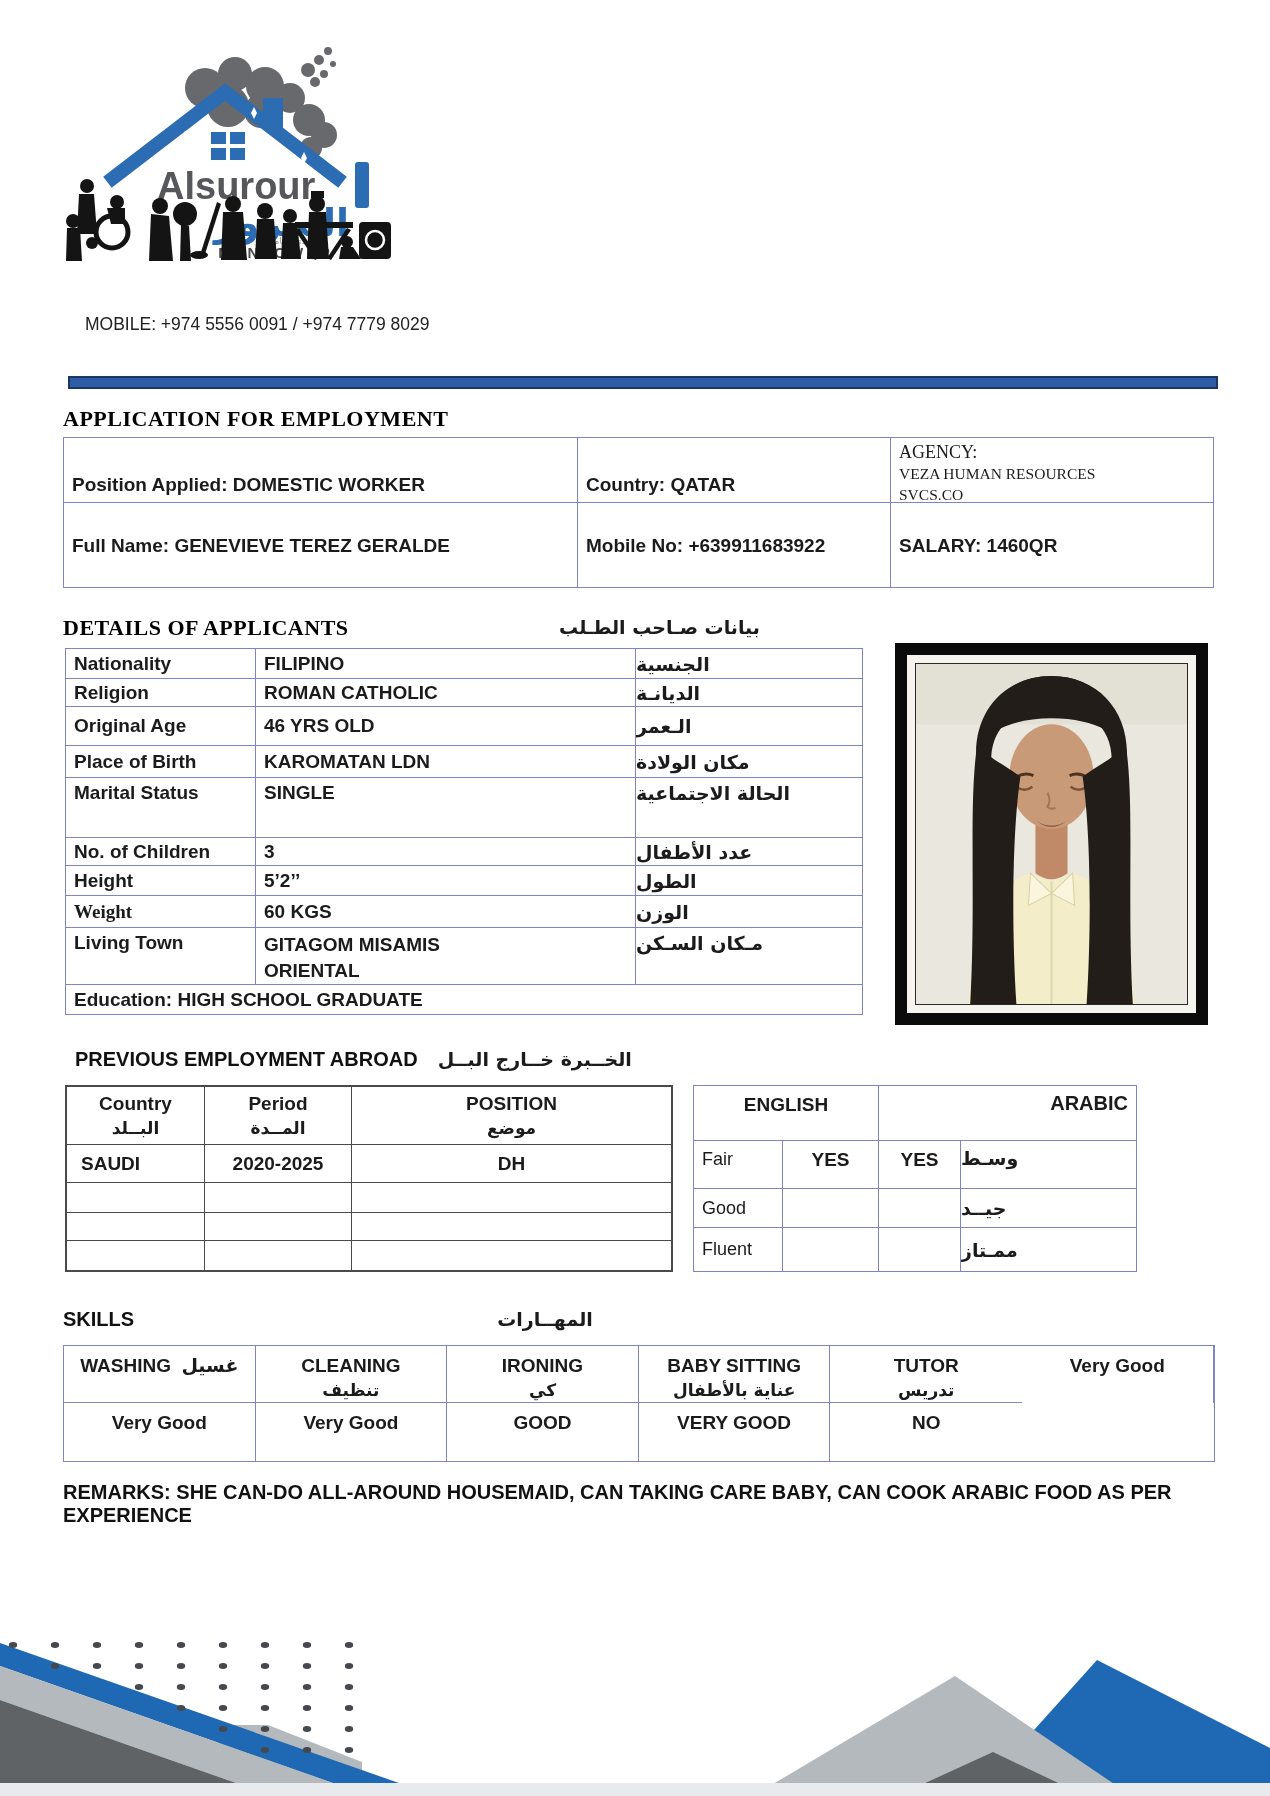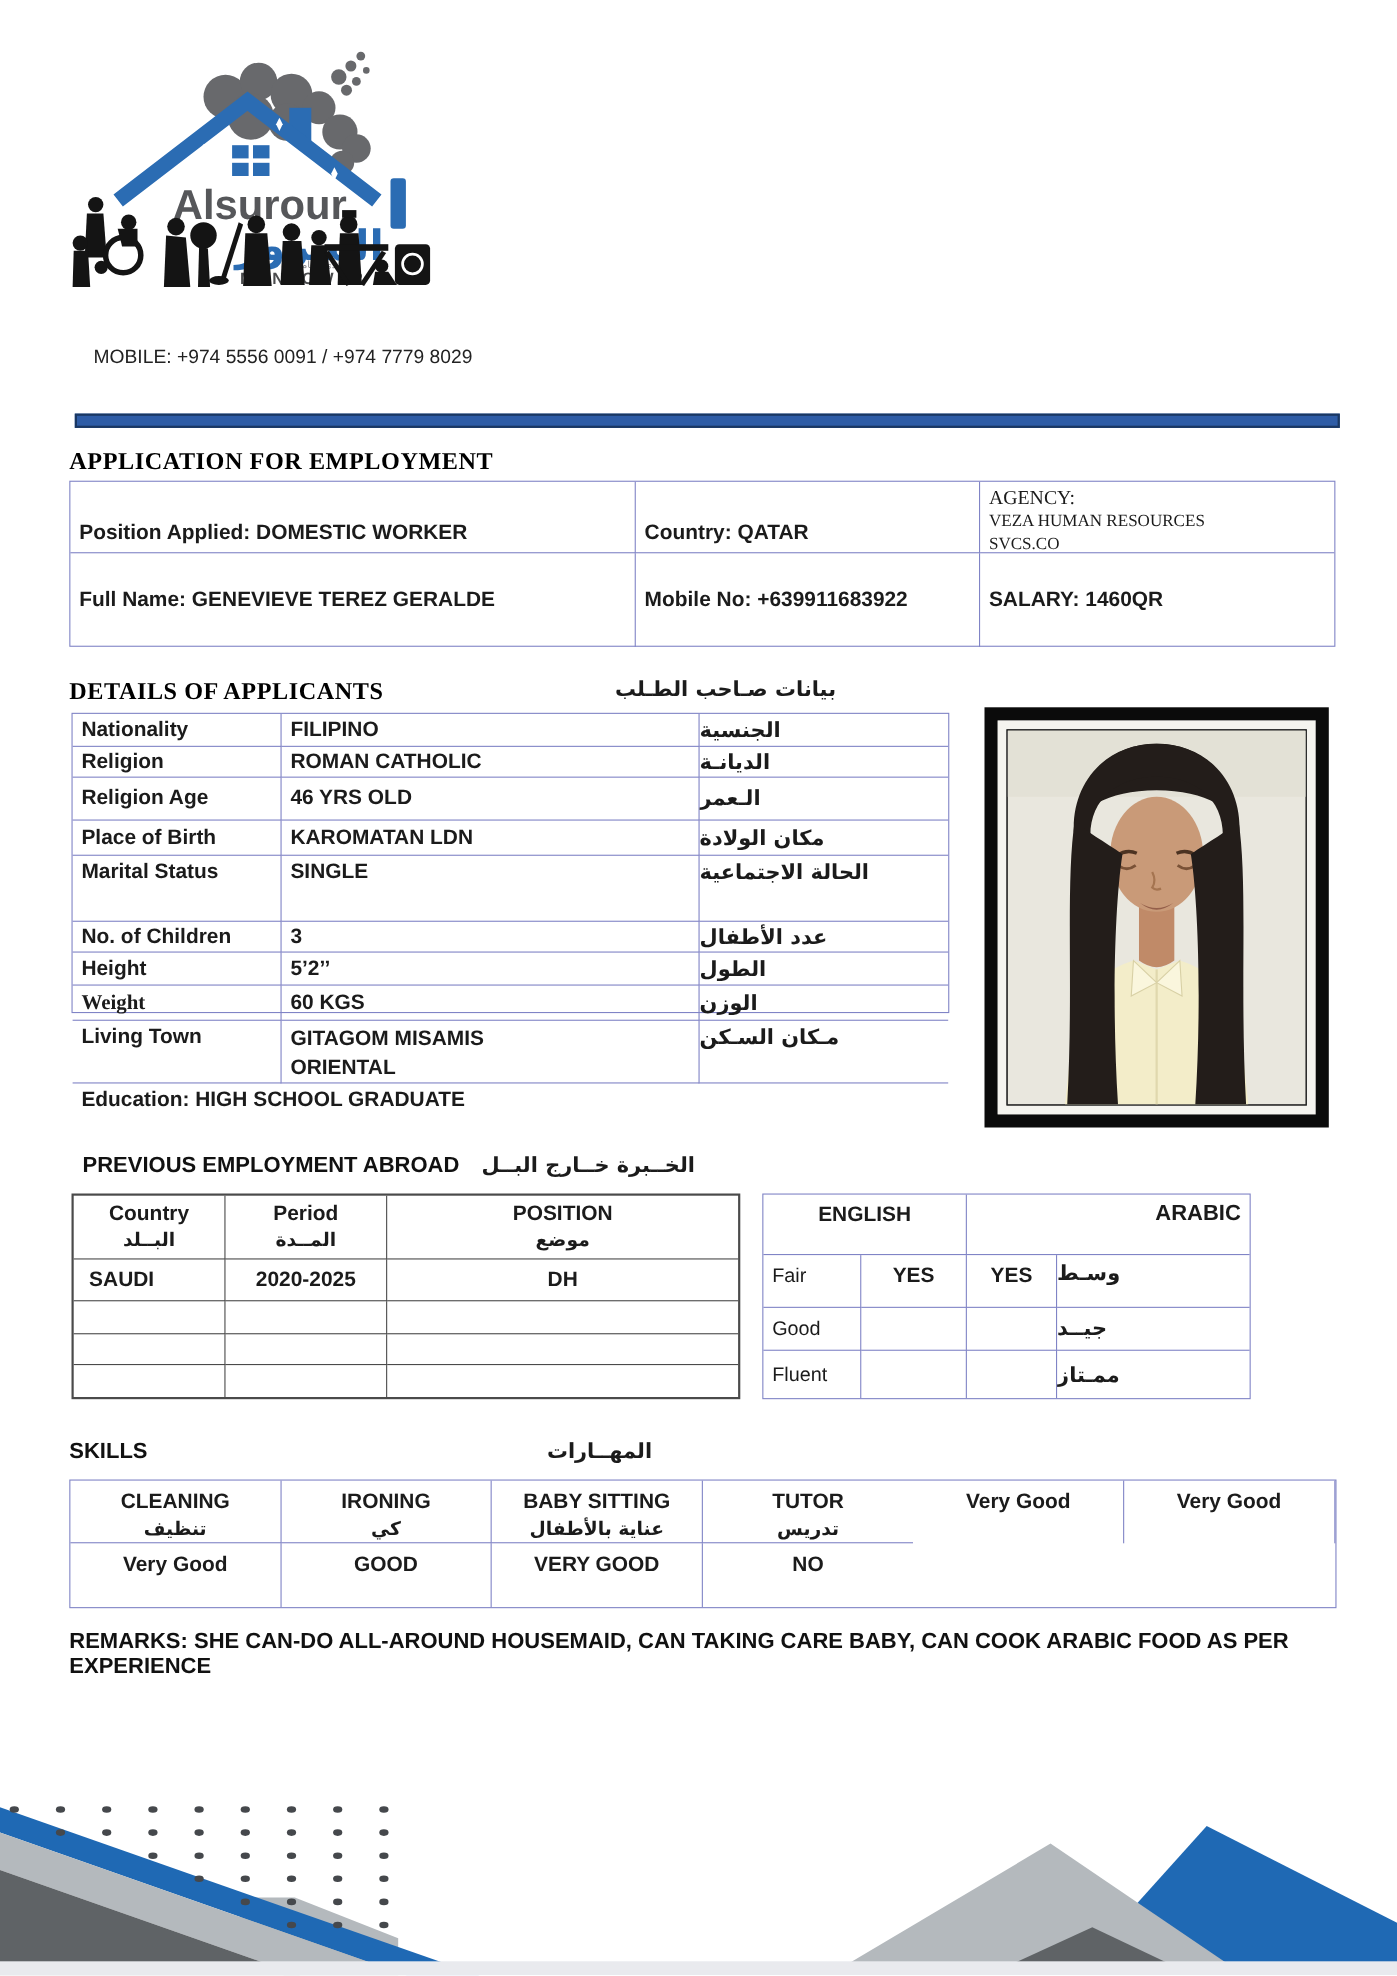--- a/index.html
+++ b/index.html
@@ -146,31 +146,31 @@
       </div>
     </div>
     <div class="cell lastrow v-center pl b fs19">Full Name: GENEVIEVE TEREZ GERALDE</div>
     <div class="cell lastrow v-center pl b fs19">Mobile No: +639911683922</div>
     <div class="cell lastrow lastcol v-center pl b fs19">SALARY: 1460QR</div>
   </div>
 
   <div class="abs h-serif" style="left:63px;top:615px;">DETAILS OF APPLICANTS</div>
   <div class="abs ar b fs19" style="left:500px;top:616px;width:260px;text-align:right;">بيانات صـاحب الطـلب</div>
 
-  <div class="abs gridtbl ptbl" style="left:65px;top:648px;width:798px;height:273px;grid-template-columns:190px 380px 226px;grid-template-rows:30px 28px 39px 32px 60px 28px 30px 32px 57px 29px;">
+  <div class="abs gridtbl ptbl" style="left:65px;top:648px;width:798px;height:367px;grid-template-columns:190px 380px 226px;grid-template-rows:30px 28px 39px 32px 60px 28px 30px 32px 57px 29px;">
 
     <div class="cell v-center pl b fs19">Nationality</div>
     <div class="cell v-center pl b fs19">FILIPINO</div>
     <div class="cell lastcol v-center h-right pr ar b fs19">الجنسية</div>
 
     <div class="cell v-center pl b fs19">Religion</div>
     <div class="cell v-center pl b fs19">ROMAN CATHOLIC</div>
     <div class="cell lastcol v-center h-right pr ar b fs19">الديانـة</div>
 
-    <div class="cell v-center pl b fs19">Religion Age</div>
+    <div class="cell v-center pl b fs19">Original Age</div>
     <div class="cell v-center pl b fs19">46 YRS OLD</div>
     <div class="cell lastcol v-center h-right pr ar b fs19">الـعمر</div>
 
     <div class="cell v-center pl b fs19">Place of Birth</div>
     <div class="cell v-center pl b fs19">KAROMATAN LDN</div>
     <div class="cell lastcol v-center h-right pr ar b fs19">مكان الولادة</div>
 
     <div class="cell v-top pl b fs19">Marital Status</div>
     <div class="cell v-top pl b fs19">SINGLE</div>
     <div class="cell lastcol v-top h-right pr ar b fs19">الحالة الاجتماعية</div>
@@ -287,20 +287,24 @@
     <div class="cell lastrow"></div>
     <div class="cell lastrow"></div>
     <div class="cell lastrow lastcol v-center h-right pr ar b fs19">ممـتاز</div>
   </div>
 
   <div class="abs h-sans" style="left:63px;top:1308px;">SKILLS</div>
   <div class="abs ar b" style="left:470px;top:1308px;width:150px;text-align:center;font-size:19px;">المهــارات</div>
 
   <div class="abs gridtbl ptbl" style="left:63px;top:1345px;width:1152px;height:117px;grid-template-columns:repeat(6,191.6px);grid-template-rows:57px 58px;">
 
+    <div class="cell h-center v-top" style="padding-top:8px;">
+      <div><span class="b fs19">WASHING</span>
+      <span class="ar b fs19" style="margin-left:6px;">غسيل</span></div>
+    </div>
     <div class="cell h-center v-top" style="padding-top:8px;">
       <div class="stack">
           <span class="b fs19">CLEANING</span>
       <span class="ar b" style="font-size:17px;">تنظيف</span>
         </div>
     </div>
     <div class="cell h-center v-top" style="padding-top:8px;">
       <div class="stack">
           <span class="b fs19">IRONING</span>
       <span class="ar b" style="font-size:17px;">كي</span>

